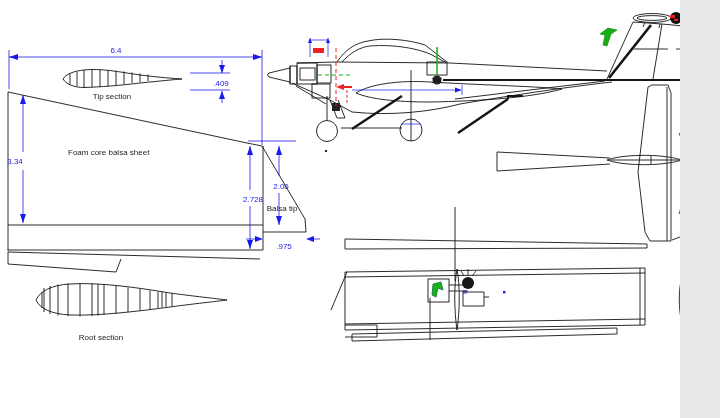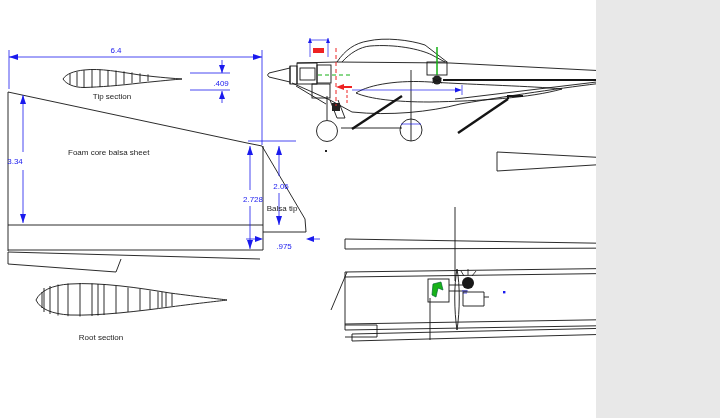--- a/index.html
+++ b/index.html
@@ -1,16 +1,16 @@
 <!DOCTYPE html>
 <html><head>
 <meta charset="utf-8">
 <style>
   html,body{margin:0;padding:0;background:#e8e8e8;}
-  .stage{position:relative;width:596px;height:418px;background:#ffffff;overflow:hidden;
+  .stage{position:relative;width:680px;height:418px;background:#ffffff;overflow:hidden;
          font-family:"Liberation Sans", sans-serif;text-align:center;}
   svg{position:absolute;left:0;top:0;}
   text{font-family:"Liberation Sans", sans-serif;}
   .lbl{fill:#1c1c1c;font-size:8px;}
   .dim{fill:#1a1aee;font-size:8px;}
 </style>
 </head>
 <body>
 
 <div class="stage">

